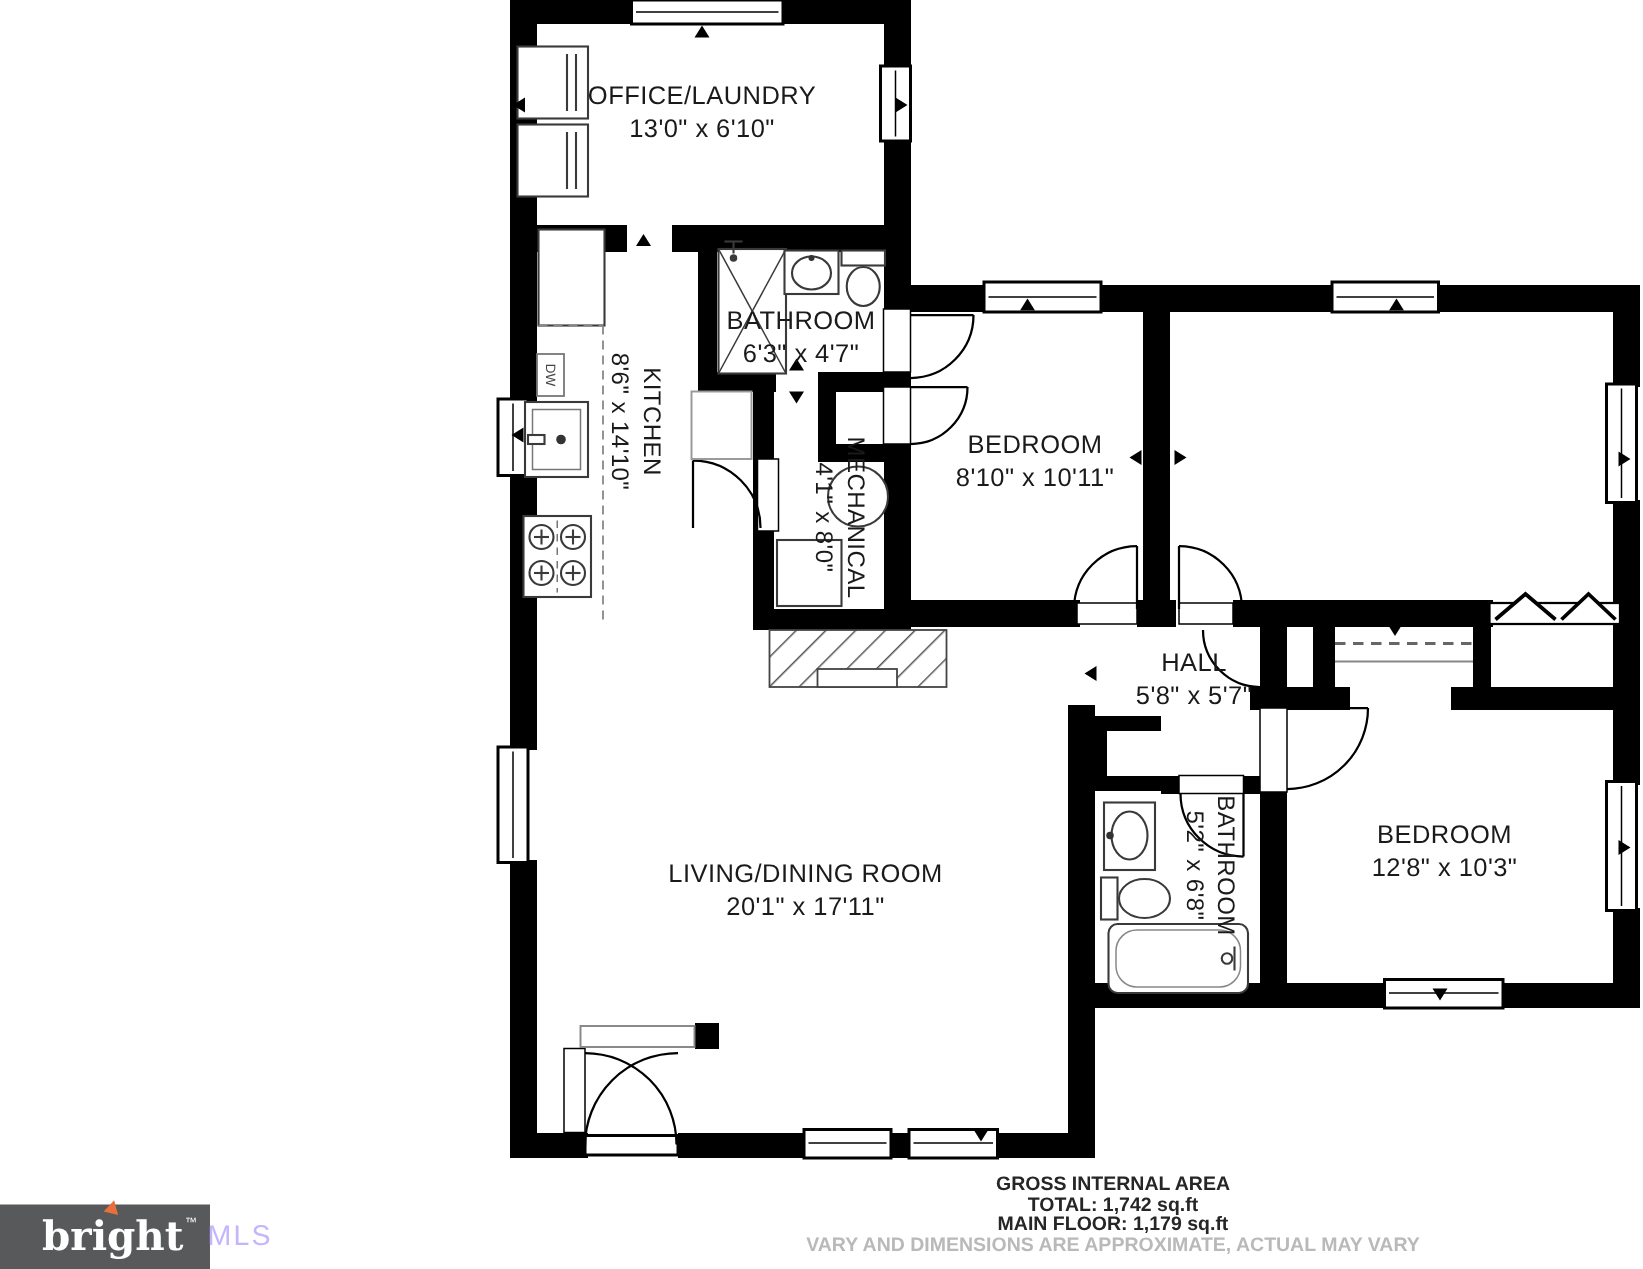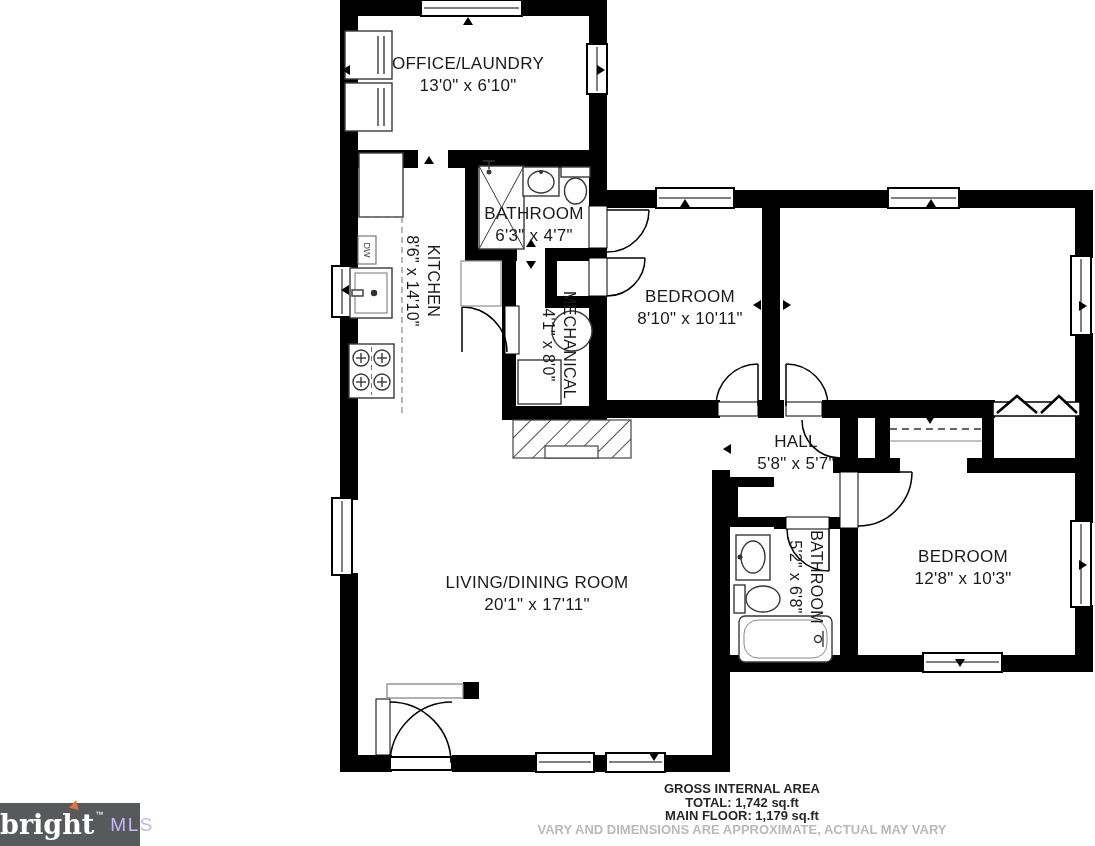--- a/index.html
+++ b/index.html
@@ -8,21 +8,21 @@
   .stage svg{position:absolute;left:0;top:0;}
   .labels{position:absolute;left:0;top:0;width:100%;height:100%;}
   .room-label{position:absolute;transform:translate(-50%,-50%);text-align:center;
               color:#1a1a1a;font-size:17px;line-height:22px;letter-spacing:.3px;white-space:nowrap;}
   .room-label.rot{transform:translate(-50%,-50%) rotate(90deg);font-size:16px;line-height:21px;}
   .footer{position:absolute;left:718px;top:782px;transform:translateX(-50%);
           text-align:center;font-size:13px;line-height:13.5px;font-weight:bold;
           color:#262626;white-space:nowrap;margin-left:24px;}
   .footer .disclaimer{color:#b9b9b9;}
   .logo{position:absolute;left:0;top:803px;width:140px;height:43px;background:#58595b;
-        display:flex;align-items:center;padding-left:0;box-sizing:border-box;}
+        display:flex;align-items:center;padding-left:28px;box-sizing:border-box;}
   .logo .brand{font-family:"DejaVu Serif",serif;font-weight:bold;color:#fff;font-size:27px;
                line-height:1;position:relative;}
   .logo .accent{position:absolute;left:70px;top:-3px;width:0;height:0;
                 border-left:5px solid transparent;border-right:5px solid transparent;
                 border-bottom:9px solid #e8703c;transform:rotate(14deg);}
   .logo .tm{color:#fff;font-size:8px;margin-left:1px;align-self:flex-start;margin-top:7px;}
   .logo .mls{color:#c4b5fd;font-size:19px;margin-left:7px;letter-spacing:1.5px;}
 </style>
 </head>
 <body>

